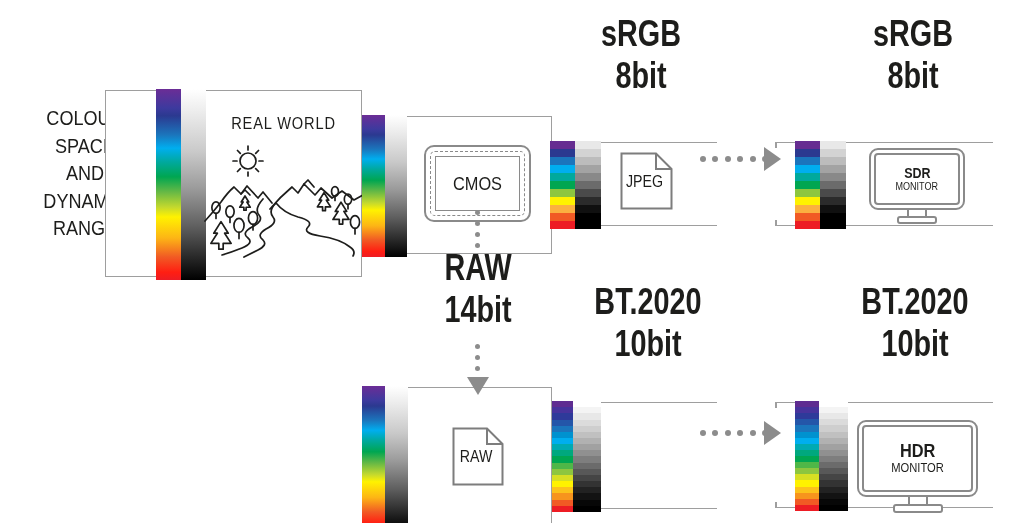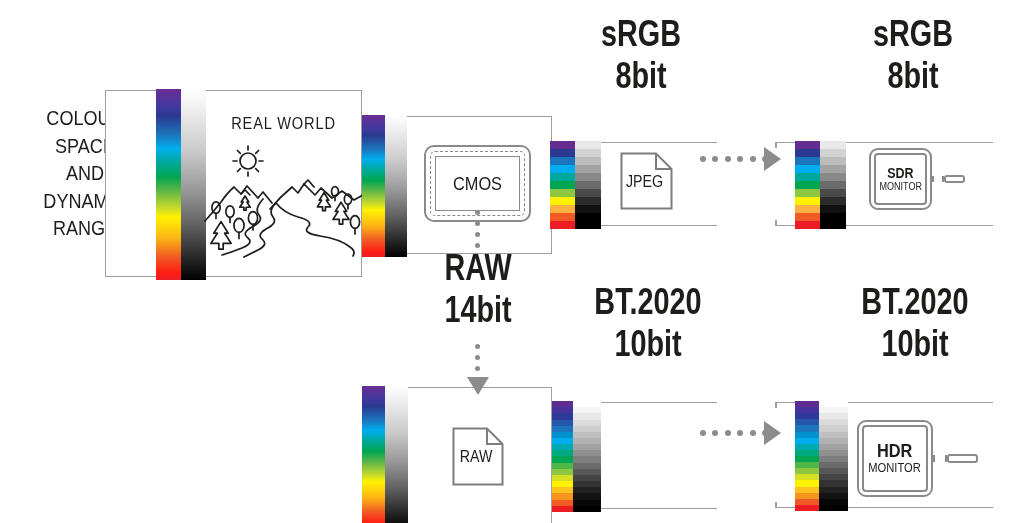--- a/index.html
+++ b/index.html
@@ -61,21 +61,21 @@
                 font-size:19px; font-weight:500; }
 
   
   .file-icon { position:absolute;padding-left:39px; }
   .file-icon svg { position:absolute; left:0; top:0; }
   .file-label { position:absolute; left:0; right:4px; top:0; bottom:0;
                 display:flex; align-items:center; justify-content:center;
                 font-size:16.5px; font-weight:500; }
 
   
-  .monitor { position:absolute; display:flex; flex-direction:row; align-items:center;text-align:right; }
+  .monitor { position:absolute; display:flex; flex-direction:column; align-items:center;text-align:right; }
   .bezel { border:2px solid #8a8a8a; border-radius:9px; padding:3px; background:#fff; width:100%; }
   .screen { border:2px solid #8a8a8a; border-radius:4px; width:100%; height:100%;
             display:flex; flex-direction:column; align-items:center; justify-content:center; background:#fff; }
   .neck { width:20px; background:#fff; border-left:2px solid #8a8a8a; border-right:2px solid #8a8a8a; }
   .mbase { border:2px solid #8a8a8a; border-radius:3px; background:#fff; }
   .mon-name { font-weight:600; line-height:1.05; }
   .mon-sub  { font-weight:500; line-height:1.1; }
   .sdr .mon-name { font-size:14.5px; } .sdr .mon-sub { font-size:10.5px; }
   .hdr .mon-name { font-size:19px; }  .hdr .mon-sub { font-size:13px; }
 

